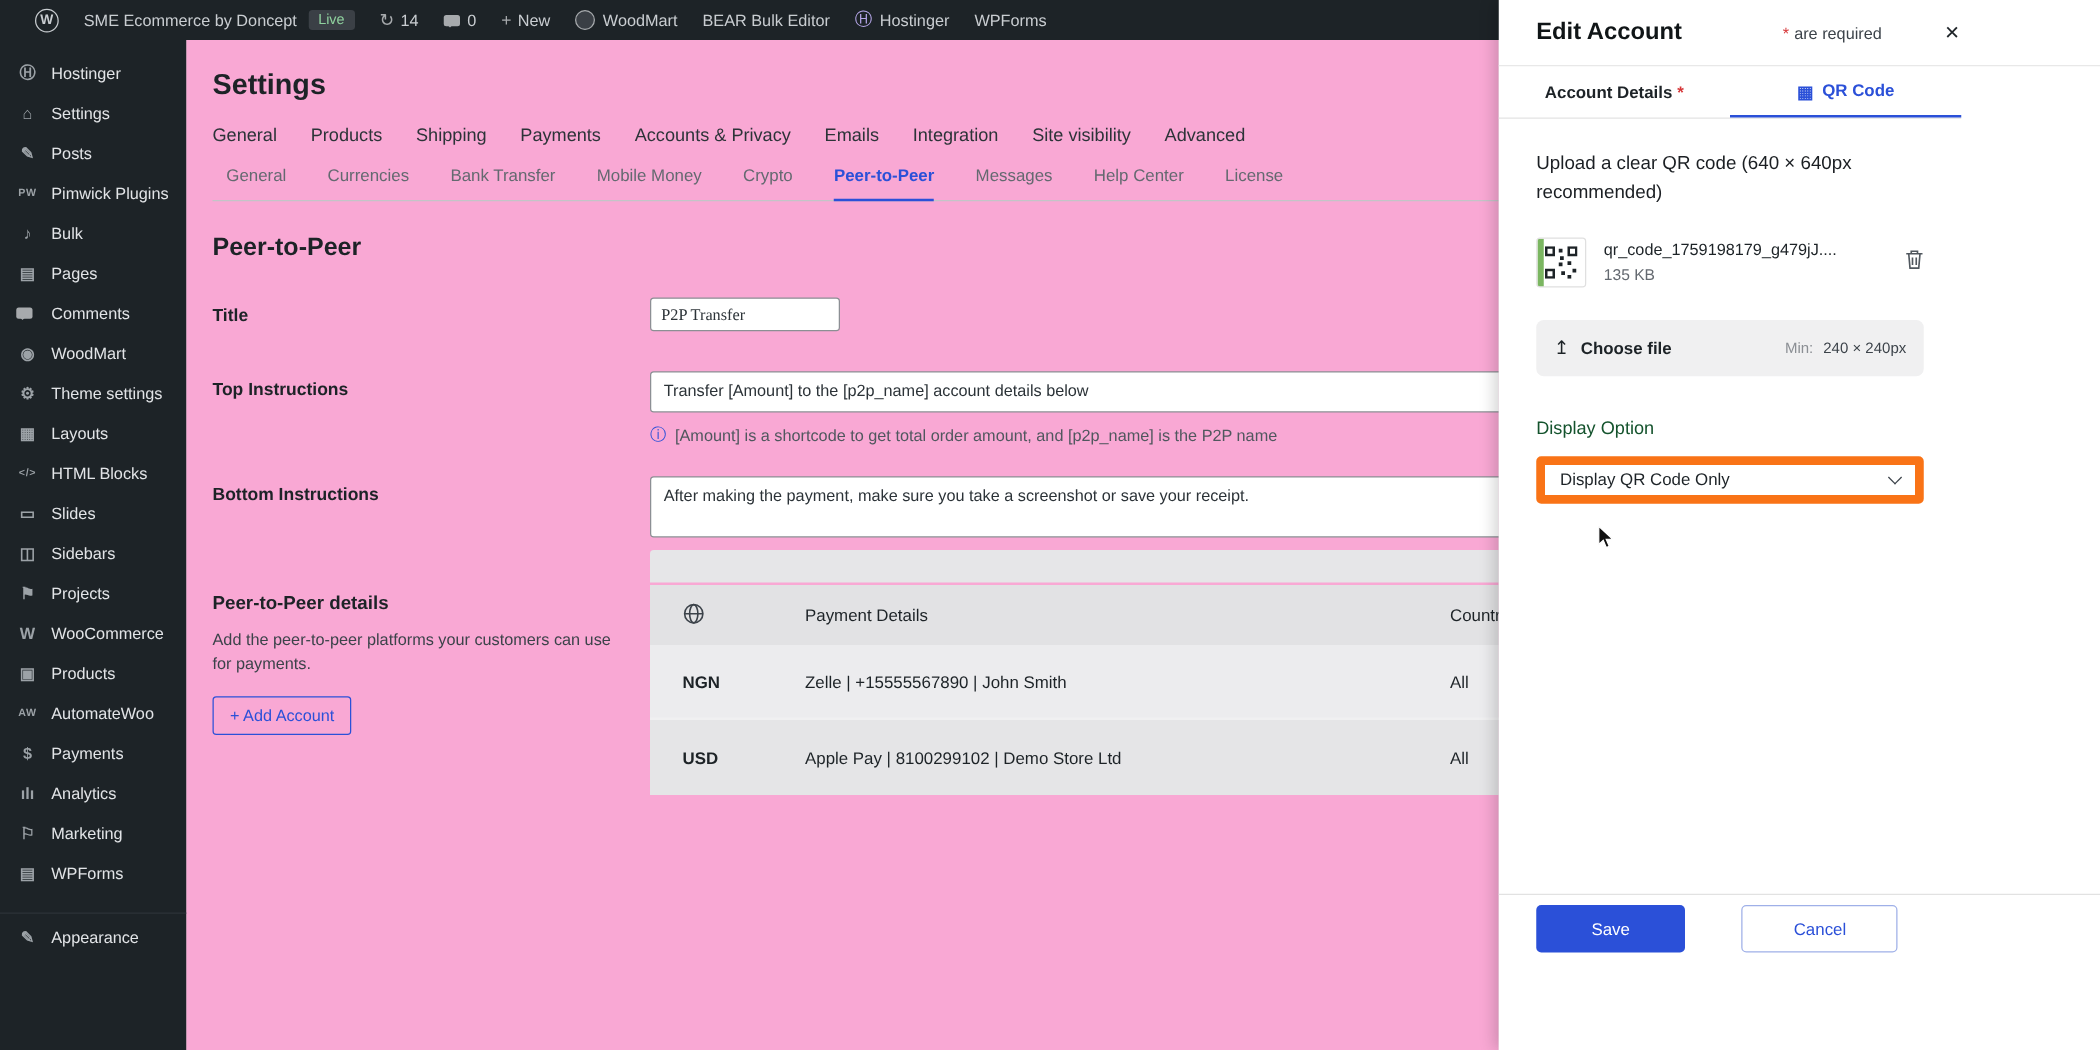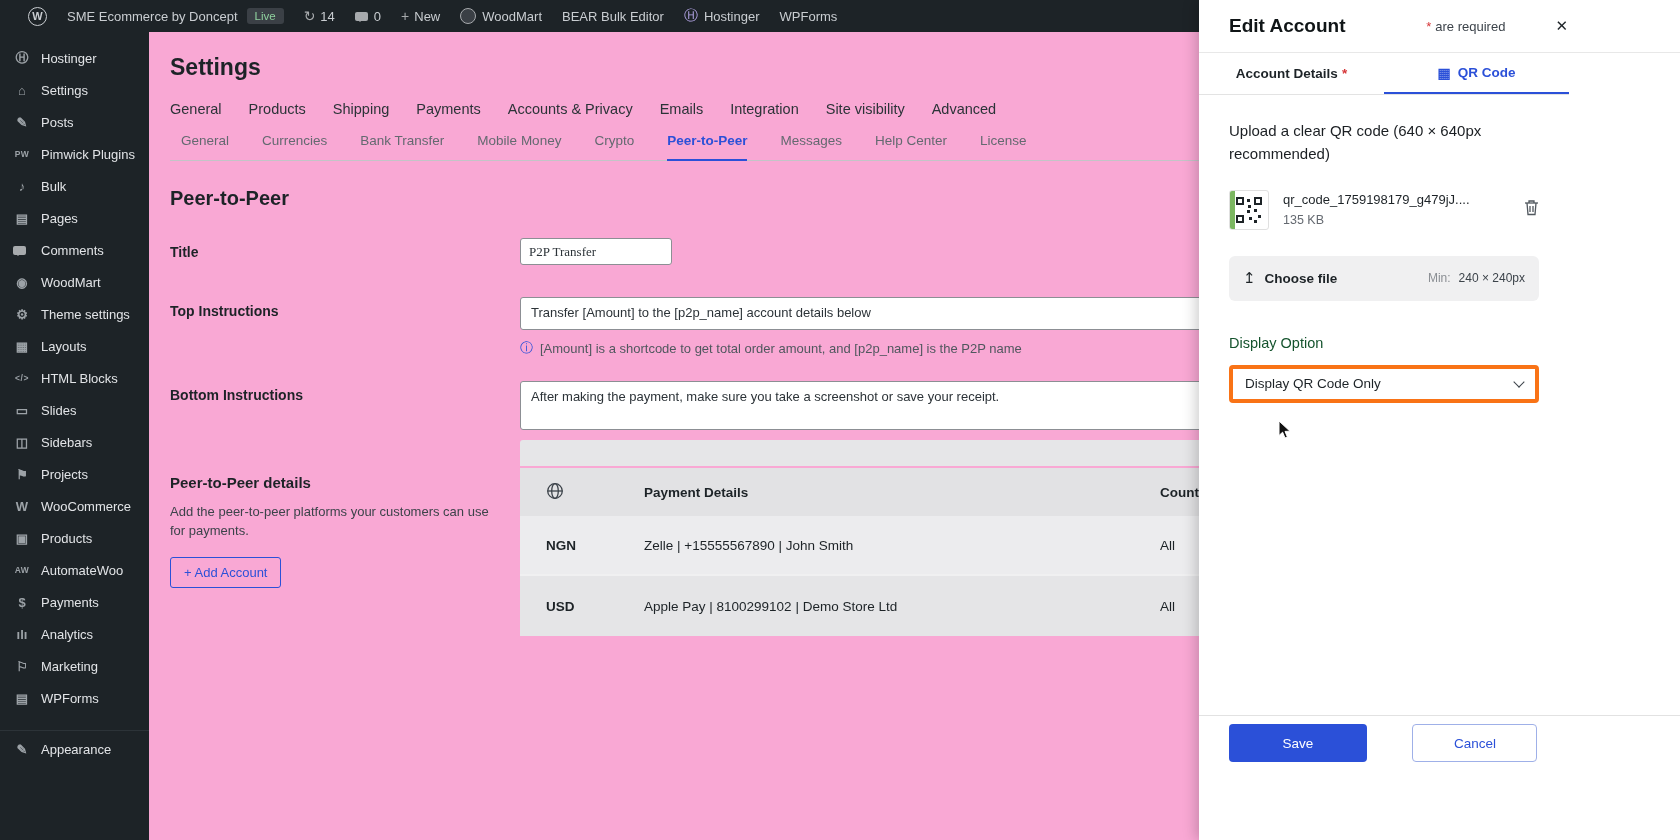--- a/index.html
+++ b/index.html
@@ -56,21 +56,21 @@
   .add-btn{margin-top:16px;display:inline-block;border:1px solid #2b50d8;color:#2b50d8;background:transparent;
     border-radius:3px;padding:7px 13px;font-size:13px;cursor:pointer;font-family:"Liberation Sans",sans-serif}
 
   .tbl{width:106%}
   .tbl-toolbar{height:26px;background:#e6e6e8;border-radius:3px 3px 0 0}
   .trow{display:flex;align-items:center}
   .trow .c1{flex:0 0 124px;padding-left:26px;font-size:13.5px;font-weight:bold}
   .trow .c2{flex:0 0 516px;font-size:13.5px}
   .trow .c3{flex:1;font-size:13.5px;overflow:hidden;white-space:nowrap}
   .thead{height:48px;background:#e2e2e4;margin-top:2px;font-weight:bold}
-  .thead .c2,.thead .c3{font-weight:bold}
+  .thead .c2,.thead .c3{font-weight:normal}
   .tr1{height:60px;background:#ececee;border-bottom:2px solid #f0f0f1}
   .tr2{height:60px;background:#e5e5e7}
 
   
   .panel{position:absolute;top:0;right:0;width:481px;height:840px;background:#fff;z-index:20;
     box-shadow:-4px 0 12px rgba(0,0,0,.18)}
   .p-header{height:53px;display:flex;align-items:center;padding-left:30px;border-bottom:1px solid #e8e8e8}
   .p-title{font-size:19px;font-weight:bold;color:#101517}
   .p-note{margin-left:auto;font-size:13px;color:#3c434a}
   .p-note .star{color:#d63638;margin-right:4px}
@@ -92,26 +92,26 @@
   .file-size{font-size:12.5px;color:#646970;margin-top:6px}
   .trash{margin-left:auto;cursor:pointer}
   .choose-box{margin-top:26px;height:45px;background:#f0f0f1;border-radius:6px;display:flex;
     align-items:center;padding:0 14px;cursor:pointer}
   .up-ico{font-size:15px;color:#1d2327;margin-right:9px}
   .choose-label{font-size:13.5px;font-weight:600}
   .min-wrap{margin-left:auto;font-size:12px}
   .min-label{color:#8b8f94;margin-right:8px}
   .min-value{color:#3c434a}
   .display-label{margin-top:34px;font-size:14.5px;color:#14532d}
-  .select{margin-top:14px;height:38px;border:4px solid #f97316;border-radius:4px;display:flex;
+  .select{margin-top:14px;height:38px;border:7px solid #f97316;border-radius:4px;display:flex;
     align-items:center;padding:0 12px;font-size:13.5px;cursor:pointer;background:#fff}
   .chev{margin-left:auto;width:8px;height:8px;border-right:1.8px solid #3c434a;border-bottom:1.8px solid #3c434a;
     transform:rotate(45deg);margin-top:-4px}
   .p-footer{position:absolute;top:715px;left:0;width:481px;border-top:1px solid #e2e2e2;padding:8px 0 0 30px}
-  .btn-save{width:138px;height:38px;background:#2b50d8;color:#fff;border:none;border-radius:4px;
+  .btn-save{width:119px;height:38px;background:#2b50d8;color:#fff;border:none;border-radius:4px;
     font-size:13.5px;cursor:pointer;font-family:"Liberation Sans",sans-serif}
   .btn-cancel{width:125px;height:38px;background:#fff;color:#2b50d8;border:1px solid #9fb0e8;border-radius:4px;
     font-size:13.5px;cursor:pointer;margin-left:41px;font-family:"Liberation Sans",sans-serif}
 
   .cursor{position:absolute;left:1278px;top:420px;z-index:100;pointer-events:none}
 </style>
 </head>
 <body>
 
 <div class="adminbar">

